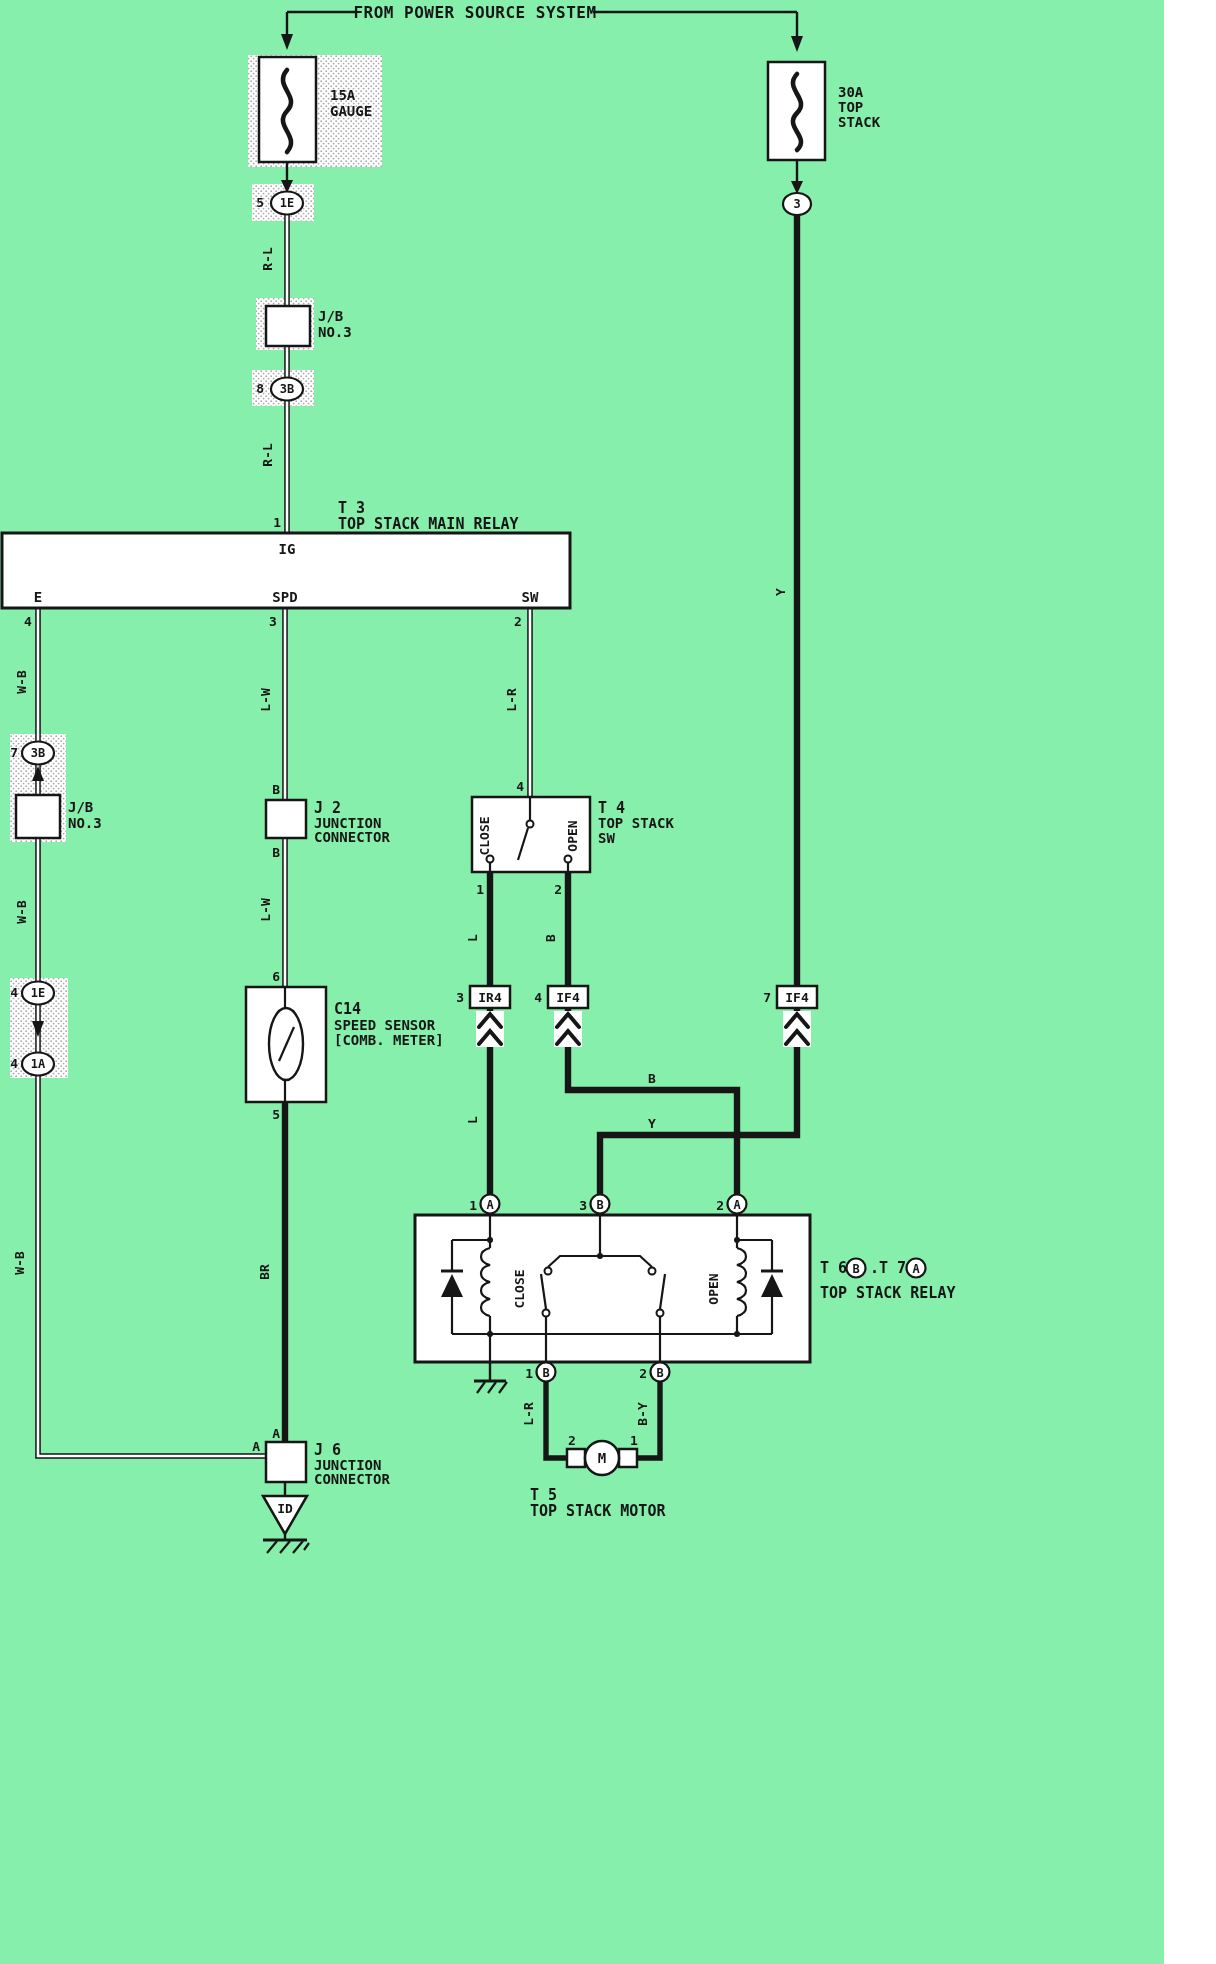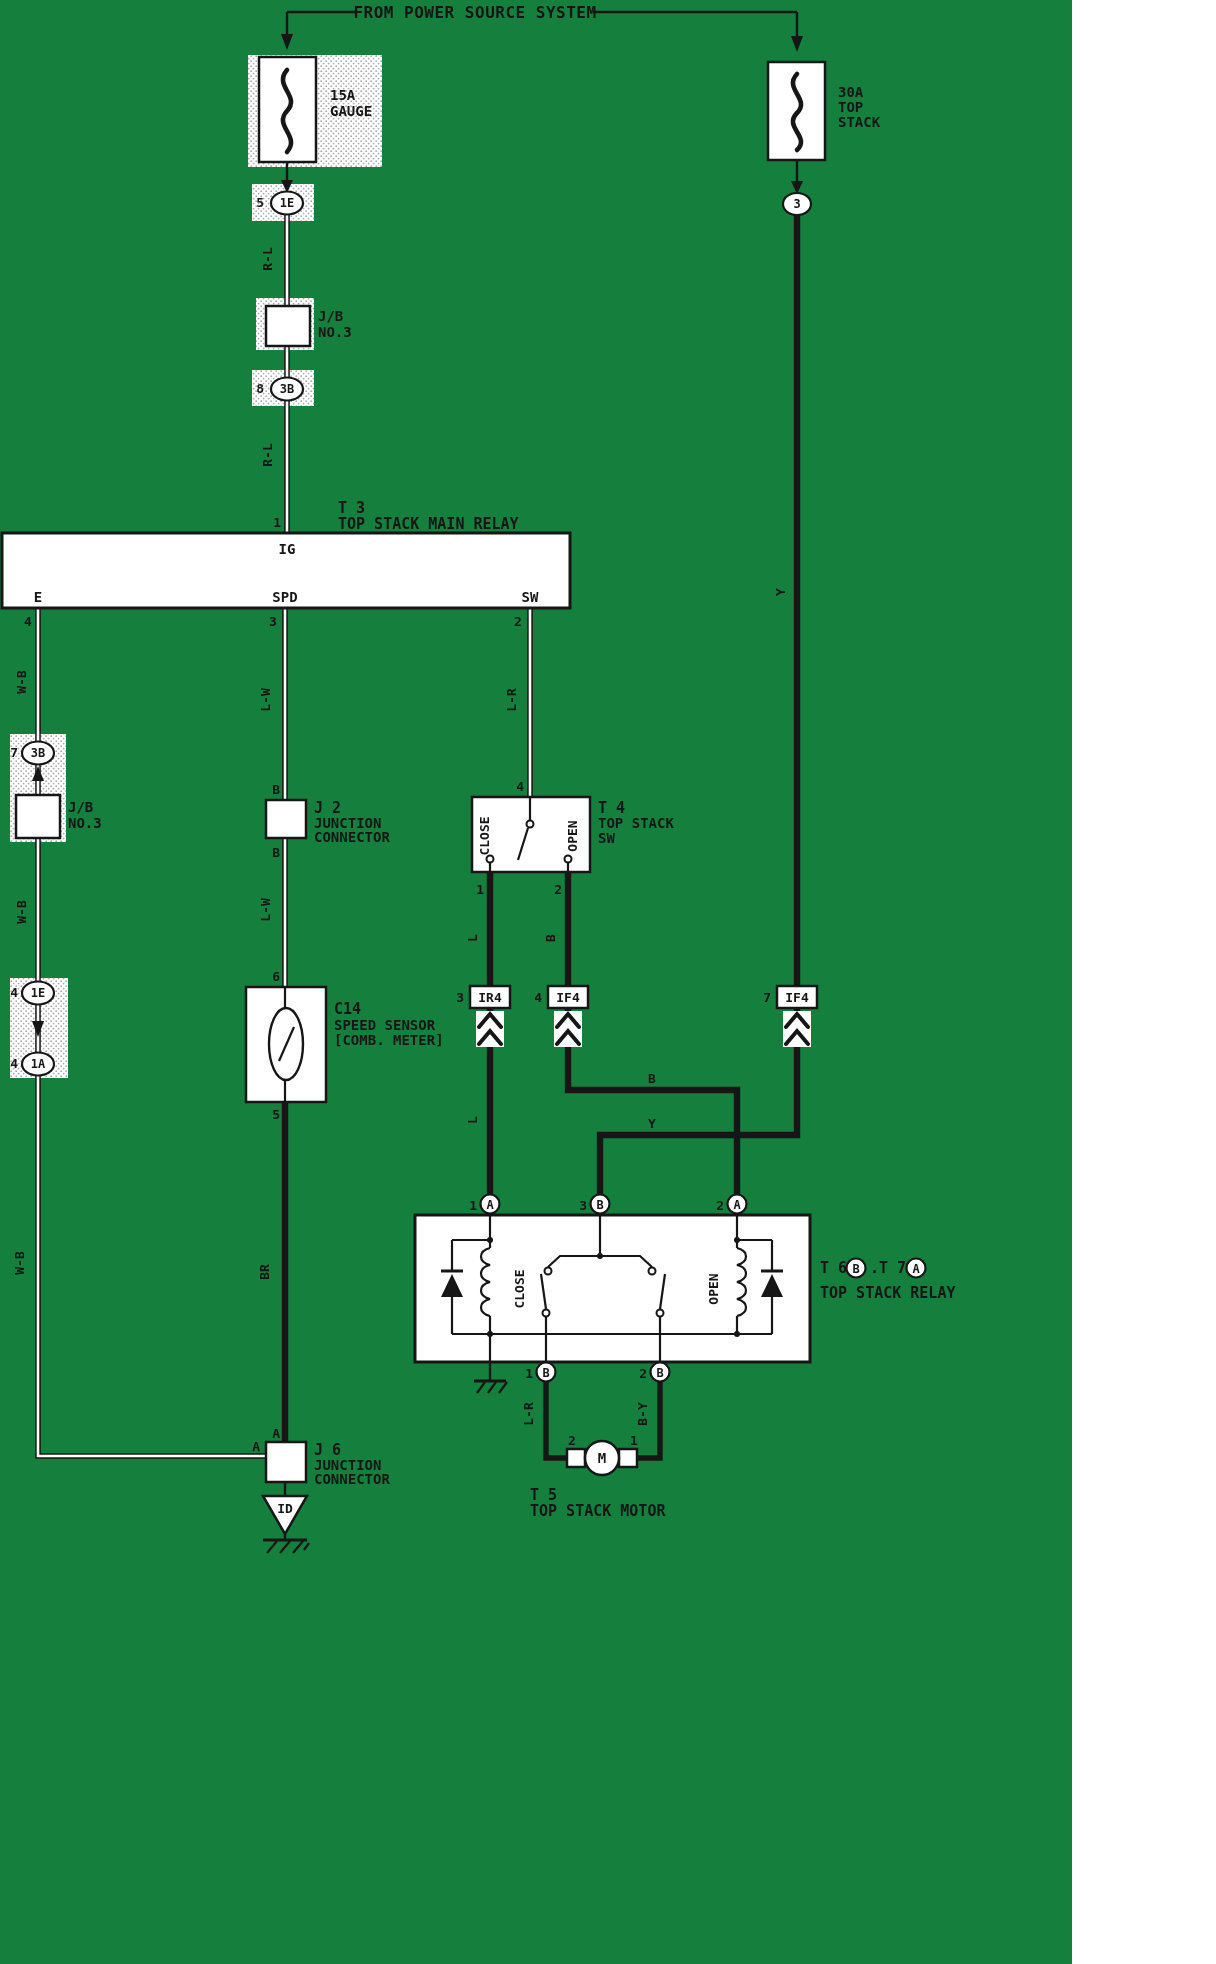--- a/index.html
+++ b/index.html
@@ -1,16 +1,16 @@
 <!DOCTYPE html>
 <html><head>
 <meta charset="utf-8">
 <style>
   html,body{margin:0;padding:0;background:#ffffff;}
-  .page{position:relative;width:1072px;height:1964px;background:#15803d;overflow:hidden;}
+  .page{position:relative;width:1164px;height:1964px;background:#86efac;overflow:hidden;}
   svg{position:absolute;left:0;top:0;}
   svg text{font-family:"DejaVu Sans Mono","Liberation Mono",monospace;font-weight:bold;fill:#161616;}
   .t12{font-size:12px}
   .t13{font-size:13px}
   .t14{font-size:14px}
   .t15{font-size:15px}
   .t16{font-size:16px;letter-spacing:.5px}
   .mid{text-anchor:middle}
   .end{text-anchor:end}
   .ln{stroke:#161616;fill:none;stroke-width:2.2}

